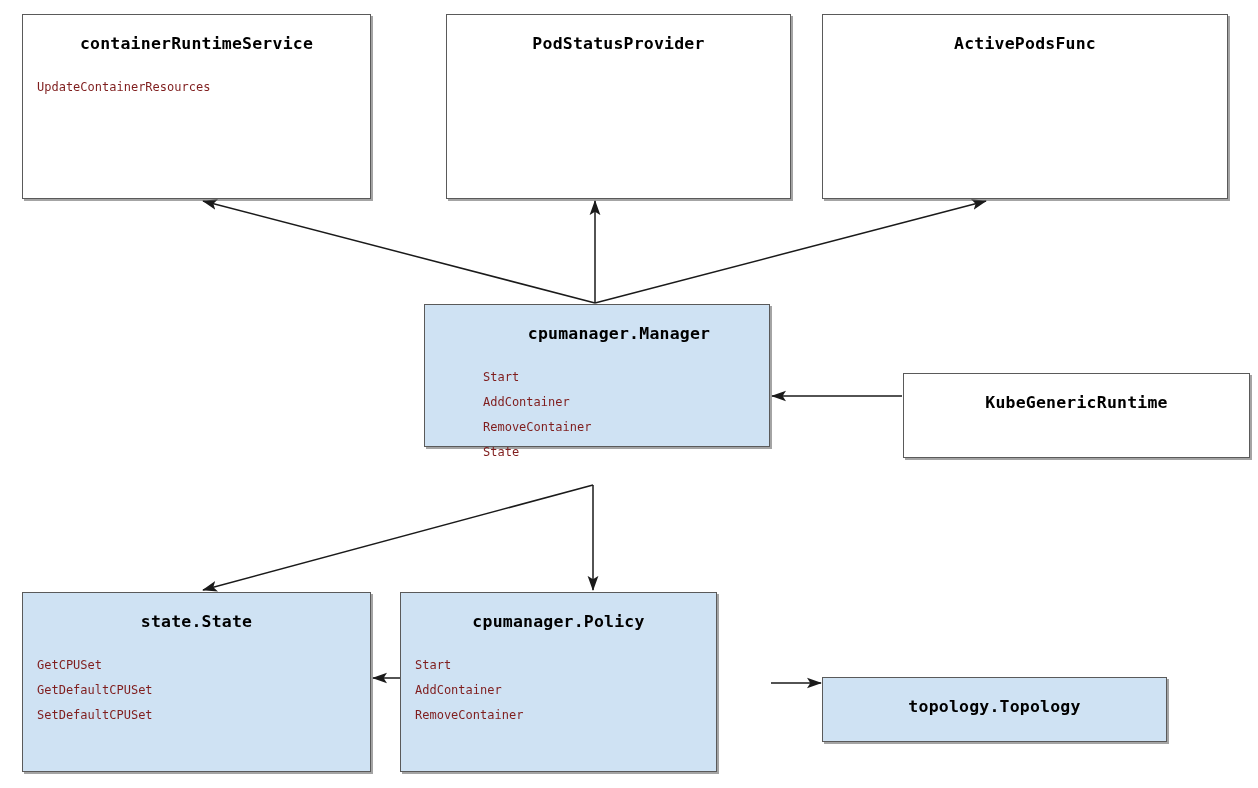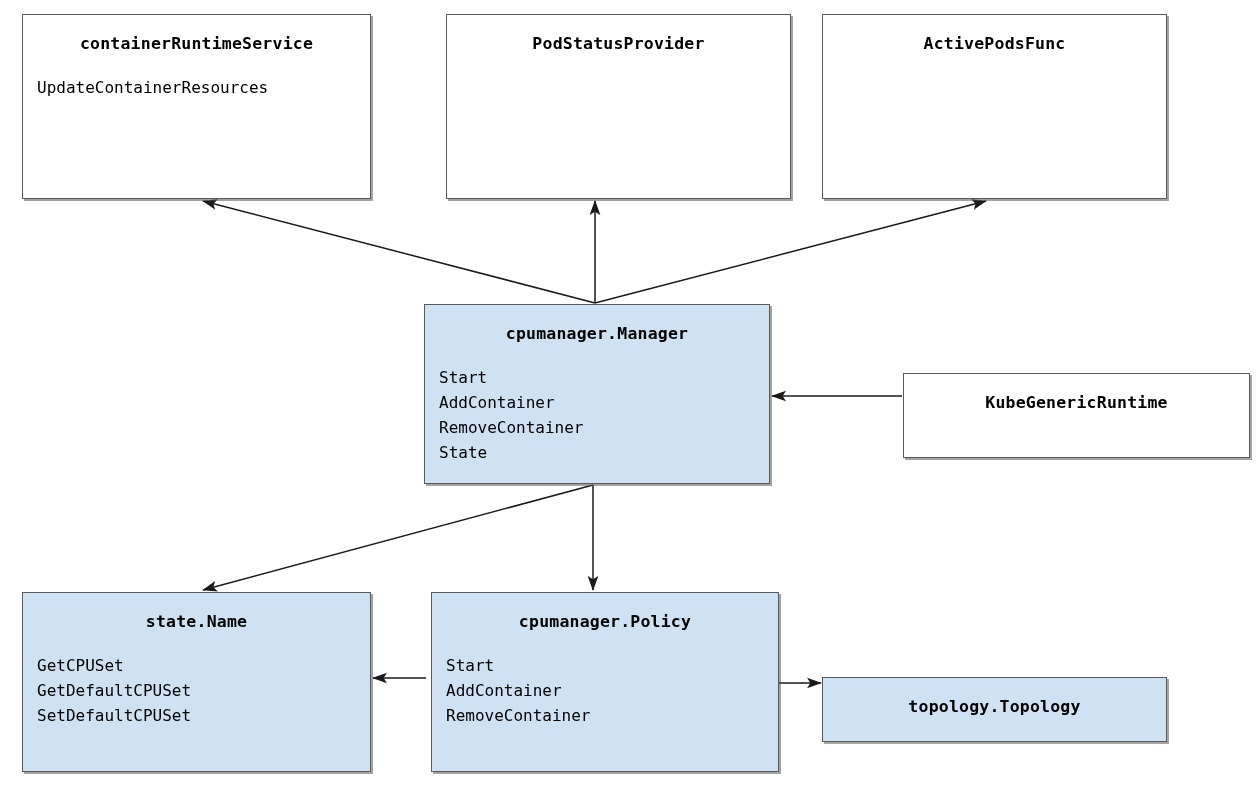--- a/index.html
+++ b/index.html
@@ -37,23 +37,23 @@
     font-weight: bold;
     font-size: 16.5px;
     color: #000000;
     letter-spacing: 0.2px;
     margin-top: 20px;
     line-height: 1.1;
     white-space: nowrap;
   }
   .node-members {
     margin: 22px 0 0 14px;
-    font-size: 16px;
+    font-size: 12px;
     line-height: 25px;
-    color: #000000;
+    color: #7f1d1d;
     white-space: nowrap;
   }
   .member { display: block; }
 </style>
 </head>
 <body>
 
 <div id="canvas">
 
   <svg id="edge-layer" viewBox="0 0 1258 788" width="1258" height="788">
@@ -77,44 +77,44 @@
   <div id="nodes">
       <div class="node white" style="left: 22px; top: 14px; width: 349px; height: 185px;">
         <div class="node-title">containerRuntimeService</div>
         <div class="node-members">
           <span class="member">UpdateContainerResources</span>
         </div>
       </div>
       <div class="node white" style="left: 446px; top: 14px; width: 345px; height: 185px;">
         <div class="node-title">PodStatusProvider</div>
       </div>
-      <div class="node white" style="left: 822px; top: 14px; width: 345px; height: 185px;">
+      <div class="node white" style="left: 822px; top: 14px; width: 406px; height: 185px;">
         <div class="node-title">ActivePodsFunc</div>
       </div>
-      <div class="node blue" style="left: 424px; top: 304px; width: 346px; height: 180px;">
+      <div class="node blue" style="left: 424px; top: 304px; width: 346px; height: 143px; padding-left: 44px;">
         <div class="node-title">cpumanager.Manager</div>
         <div class="node-members">
           <span class="member">Start</span>
           <span class="member">AddContainer</span>
           <span class="member">RemoveContainer</span>
           <span class="member">State</span>
         </div>
       </div>
       <div class="node white" style="left: 903px; top: 373px; width: 347px; height: 85px;">
         <div class="node-title">KubeGenericRuntime</div>
       </div>
       <div class="node blue" style="left: 22px; top: 592px; width: 349px; height: 180px;">
-        <div class="node-title">state.Name</div>
+        <div class="node-title">state.State</div>
         <div class="node-members">
           <span class="member">GetCPUSet</span>
           <span class="member">GetDefaultCPUSet</span>
           <span class="member">SetDefaultCPUSet</span>
         </div>
       </div>
-      <div class="node blue" style="left: 431px; top: 592px; width: 348px; height: 180px;">
+      <div class="node blue" style="left: 400px; top: 592px; width: 317px; height: 180px;">
         <div class="node-title">cpumanager.Policy</div>
         <div class="node-members">
           <span class="member">Start</span>
           <span class="member">AddContainer</span>
           <span class="member">RemoveContainer</span>
         </div>
       </div>
       <div class="node blue" style="left: 822px; top: 677px; width: 345px; height: 65px;">
         <div class="node-title">topology.Topology</div>
       </div>

